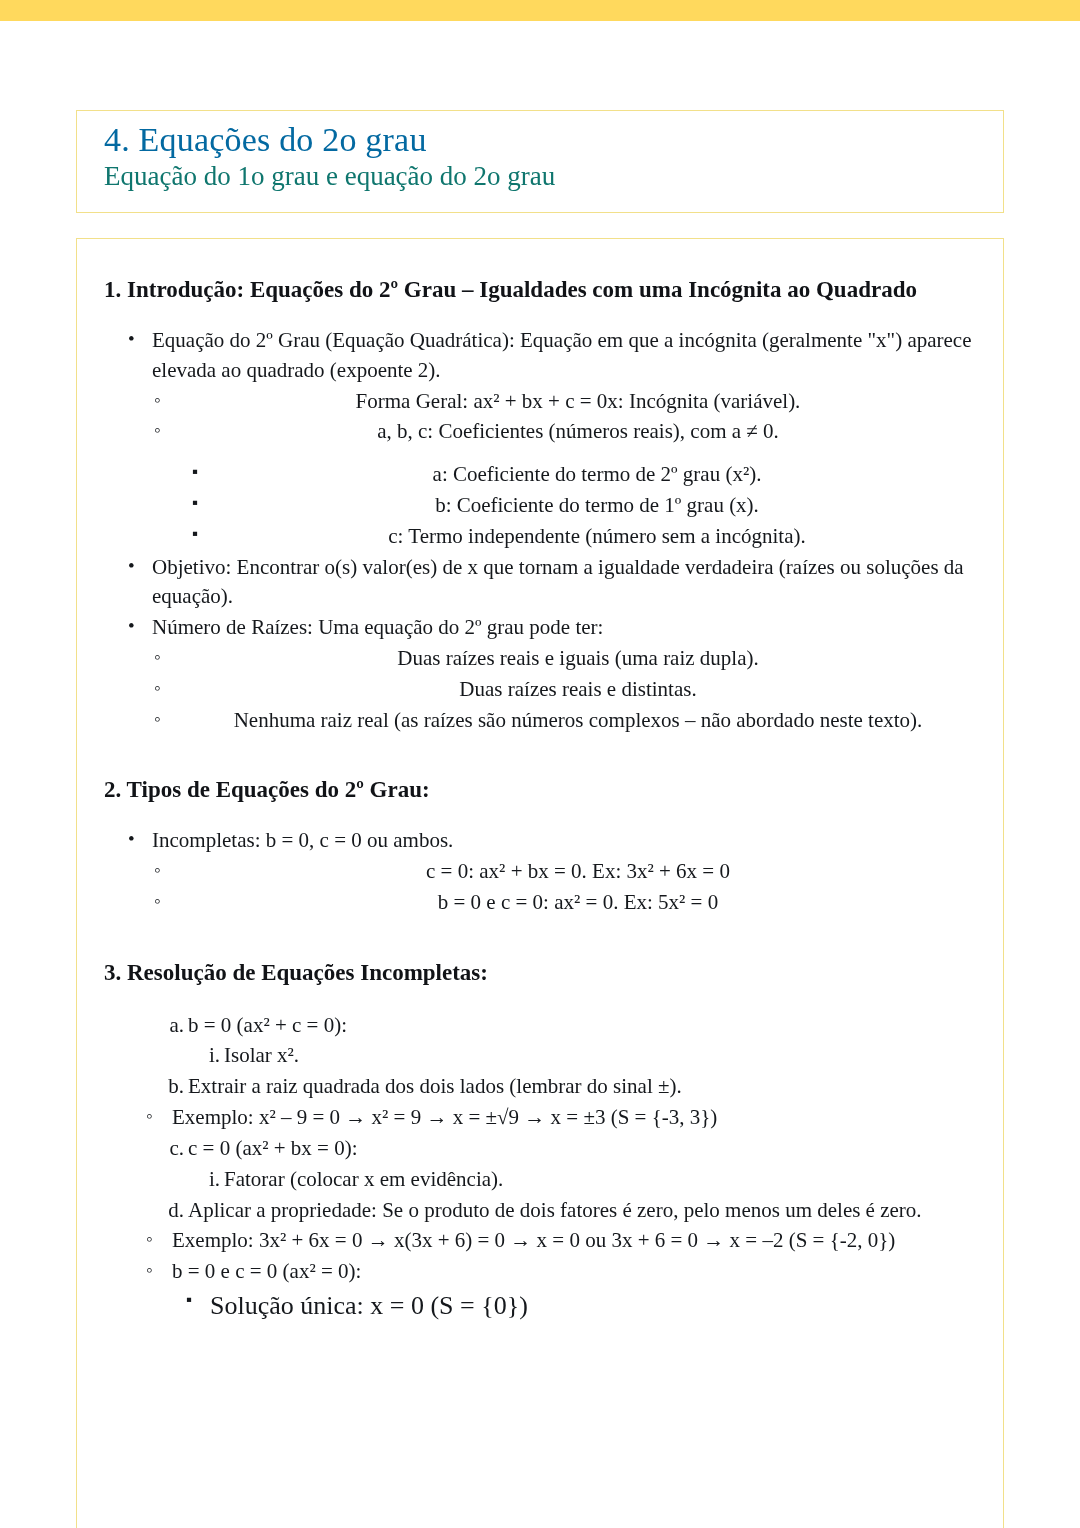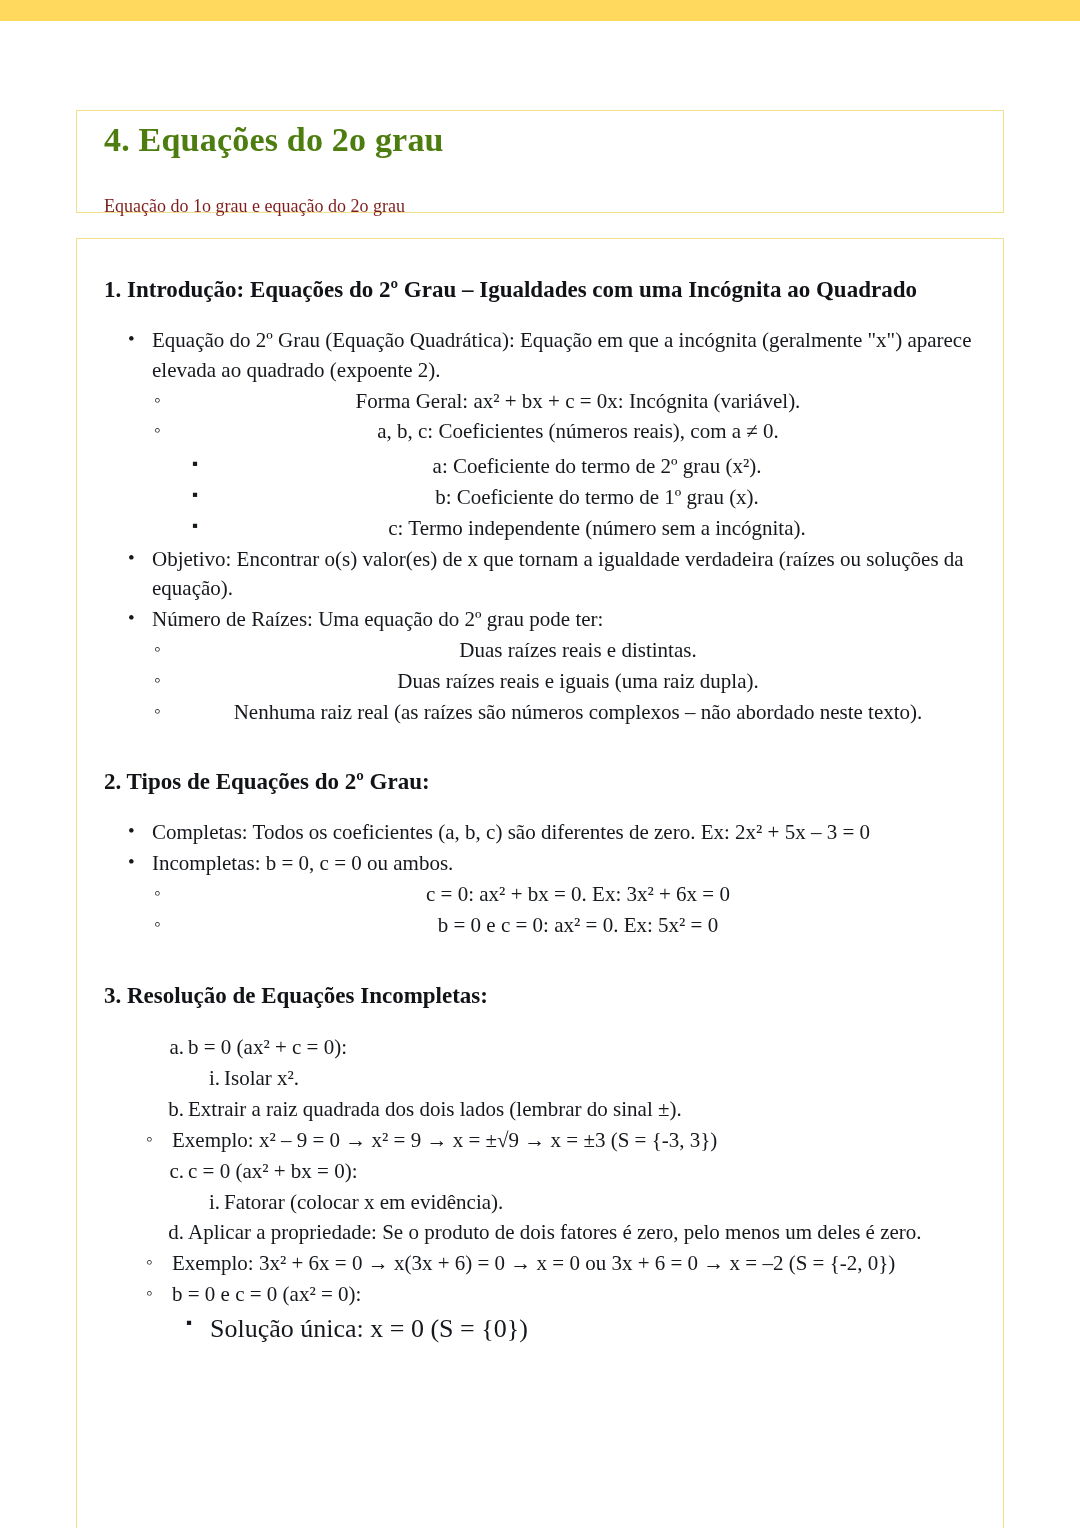--- a/index.html
+++ b/index.html
@@ -35,35 +35,34 @@
     height: 103px;
     border: 1px solid #f2e08a;
     box-sizing: border-box;
     background: #ffffff;
   }
   #doc-title {
     position: absolute;
     left: 27px;
     top: 9px;
     font-size: 34px;
-    font-weight: bold;
-    color: #4d7c0f;
+    font-weight: normal;
+    color: #0369a1;
     letter-spacing: 0.2px;
     white-space: nowrap;
     line-height: 1.15;
   }
   #doc-subtitle {
     position: absolute;
     left: 27px;
     top: 49px;
-    font-size: 18px;
-    color: #7f1d1d;
+    font-size: 27px;
+    color: #0f766e;
     white-space: nowrap;
     line-height: 1.2;
-    margin-top: 36px;
   }
 
   
   #content-box {
     position: absolute;
     left: 76px;
     top: 238px;
     width: 928px;
     height: 1310px;
     border: 1px solid #f2e08a;
@@ -123,21 +122,21 @@
   }
   li.b3::before {
     content: "\25AA";
     position: absolute;
     left: 14px;
     top: 0;
     font-size: 17px;
   }
 
   ul.sub { margin-left: 36px; margin-top: 1px; text-align: center; }
-  ul.sub2 { margin-left: 38px; margin-top: 5px; }
+  ul.sub2 { margin-left: 38px; margin-top: 13px; }
 
   
   .ordered-wrap { margin-top: 23px; margin-left: 54px; }
 
   li.alpha {
     position: relative;
     font-size: 21px;
     line-height: 1.42;
     padding-left: 30px;
     color: #15181c;
@@ -221,30 +220,29 @@
         <li class="b2">a, b, c: Coeficientes (números reais), com a ≠ 0.</li>
         <ul class="sub2">
           <li class="b3">a: Coeficiente do termo de 2º grau (x²).</li>
           <li class="b3">b: Coeficiente do termo de 1º grau (x).</li>
           <li class="b3">c: Termo independente (número sem a incógnita).</li>
         </ul>
       </ul>
       <li class="b1">Objetivo: Encontrar o(s) valor(es) de x que tornam a igualdade verdadeira (raízes ou soluções da equação).</li>
       <li class="b1">Número de Raízes: Uma equação do 2º grau pode ter:</li>
       <ul class="sub">
+        <li class="b2">Duas raízes reais e iguais (uma raiz dupla).</li>
         <li class="b2">Duas raízes reais e distintas.</li>
-        <li class="b2">Duas raízes reais e iguais (uma raiz dupla).</li>
         <li class="b2">Nenhuma raiz real (as raízes são números complexos – não abordado neste texto).</li>
       </ul>
     </ul>
 
     <p class="section-heading sec-gap">2. Tipos de Equações do 2º Grau:</p>
 
     <ul class="lvl1">
-      <li class="b1">Completas: Todos os coeficientes (a, b, c) são diferentes de zero. Ex: 2x² + 5x – 3 = 0</li>
       <li class="b1">Incompletas: b = 0, c = 0 ou ambos.</li>
       <ul class="sub">
         <li class="b2">c = 0: ax² + bx = 0. Ex: 3x² + 6x = 0</li>
         <li class="b2">b = 0 e c = 0: ax² = 0. Ex: 5x² = 0</li>
       </ul>
     </ul>
 
     <p class="section-heading sec-gap">3. Resolução de Equações Incompletas:</p>
 
     <ul class="ordered-wrap">

